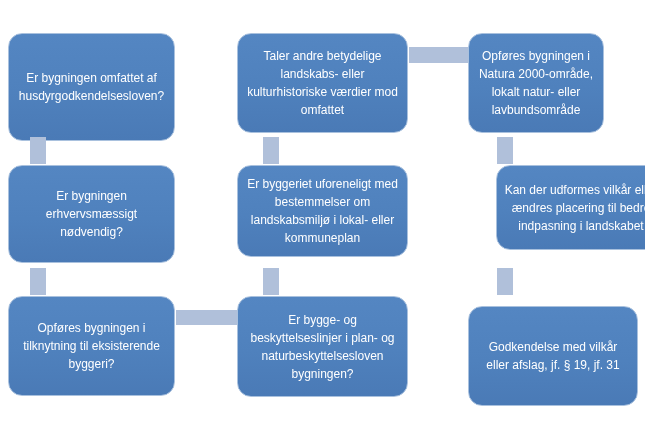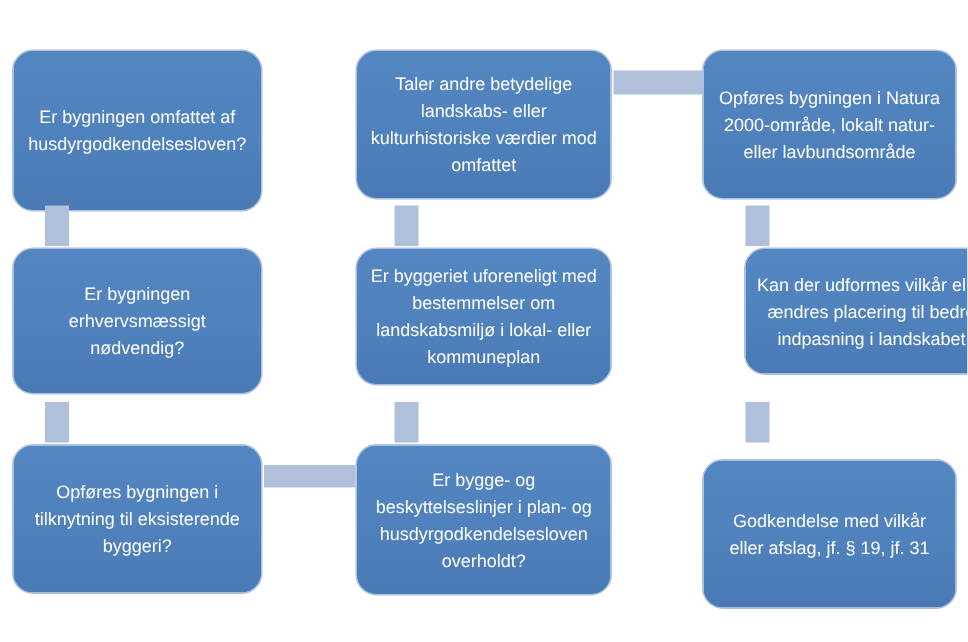--- a/index.html
+++ b/index.html
@@ -35,21 +35,21 @@
     position: absolute;
     background: var(--connector-color, #b0c0da);
   }
   
   .l1 { left: 8px;   top: 33px;  width: 167px; height: 108px; }
   .l2 { left: 8px;   top: 165px; width: 167px; height: 98px;  }
   .l3 { left: 8px;   top: 296px; width: 167px; height: 100px; }
   .m1 { left: 237px; top: 33px;  width: 171px; height: 100px; }
   .m2 { left: 237px; top: 165px; width: 171px; height: 92px; }
   .m3 { left: 237px; top: 296px; width: 171px; height: 101px; }
-  .r1 { left: 468px; top: 33px;  width: 170px; height: 100px; }
+  .r1 { left: 468px; top: 33px;  width: 136px; height: 100px; }
   .r2 { left: 496px; top: 165px; width: 170px; height: 85px; }
   .r3 { left: 468px; top: 296px; width: 170px; height: 100px; margin-top: 10px; }
   
   .cv { width: 16px; height: 27px; }
   .c-l12 { left: 30px;  top: 137px; }
   .c-l23 { left: 30px;  top: 268px; }
   .c-m12 { left: 263px; top: 137px; }
   .c-m23 { left: 263px; top: 268px; }
   .c-r12 { left: 497px; top: 137px; }
   .c-r23 { left: 497px; top: 268px; }
@@ -72,21 +72,21 @@
     <span>Opføres bygningen i tilknytning til eksisterende byggeri?</span>
   </div>
 
   <div class="box m1">
     <span>Taler andre betydelige landskabs- eller kulturhistoriske værdier mod omfattet</span>
   </div>
   <div class="box m2">
     <span>Er byggeriet uforeneligt med bestemmelser om landskabsmiljø i lokal- eller kommuneplan</span>
   </div>
   <div class="box m3">
-    <span>Er bygge- og beskyttelseslinjer i plan- og husdyrgodkendelsesloven overholdt?</span>
+    <span>Er bygge- og beskyttelseslinjer i plan- og naturbeskyttelsesloven bygningen?</span>
   </div>
 
   <div class="box r1">
     <span>Opføres bygningen i Natura 2000-område, lokalt natur- eller lavbundsområde</span>
   </div>
   <div class="box r2">
     <span>Kan der udformes vilkår eller ændres placering til bedre indpasning i landskabet</span>
   </div>
   <div class="box r3">
     <span>Godkendelse med vilkår eller afslag, jf. § 19, jf. 31</span>

